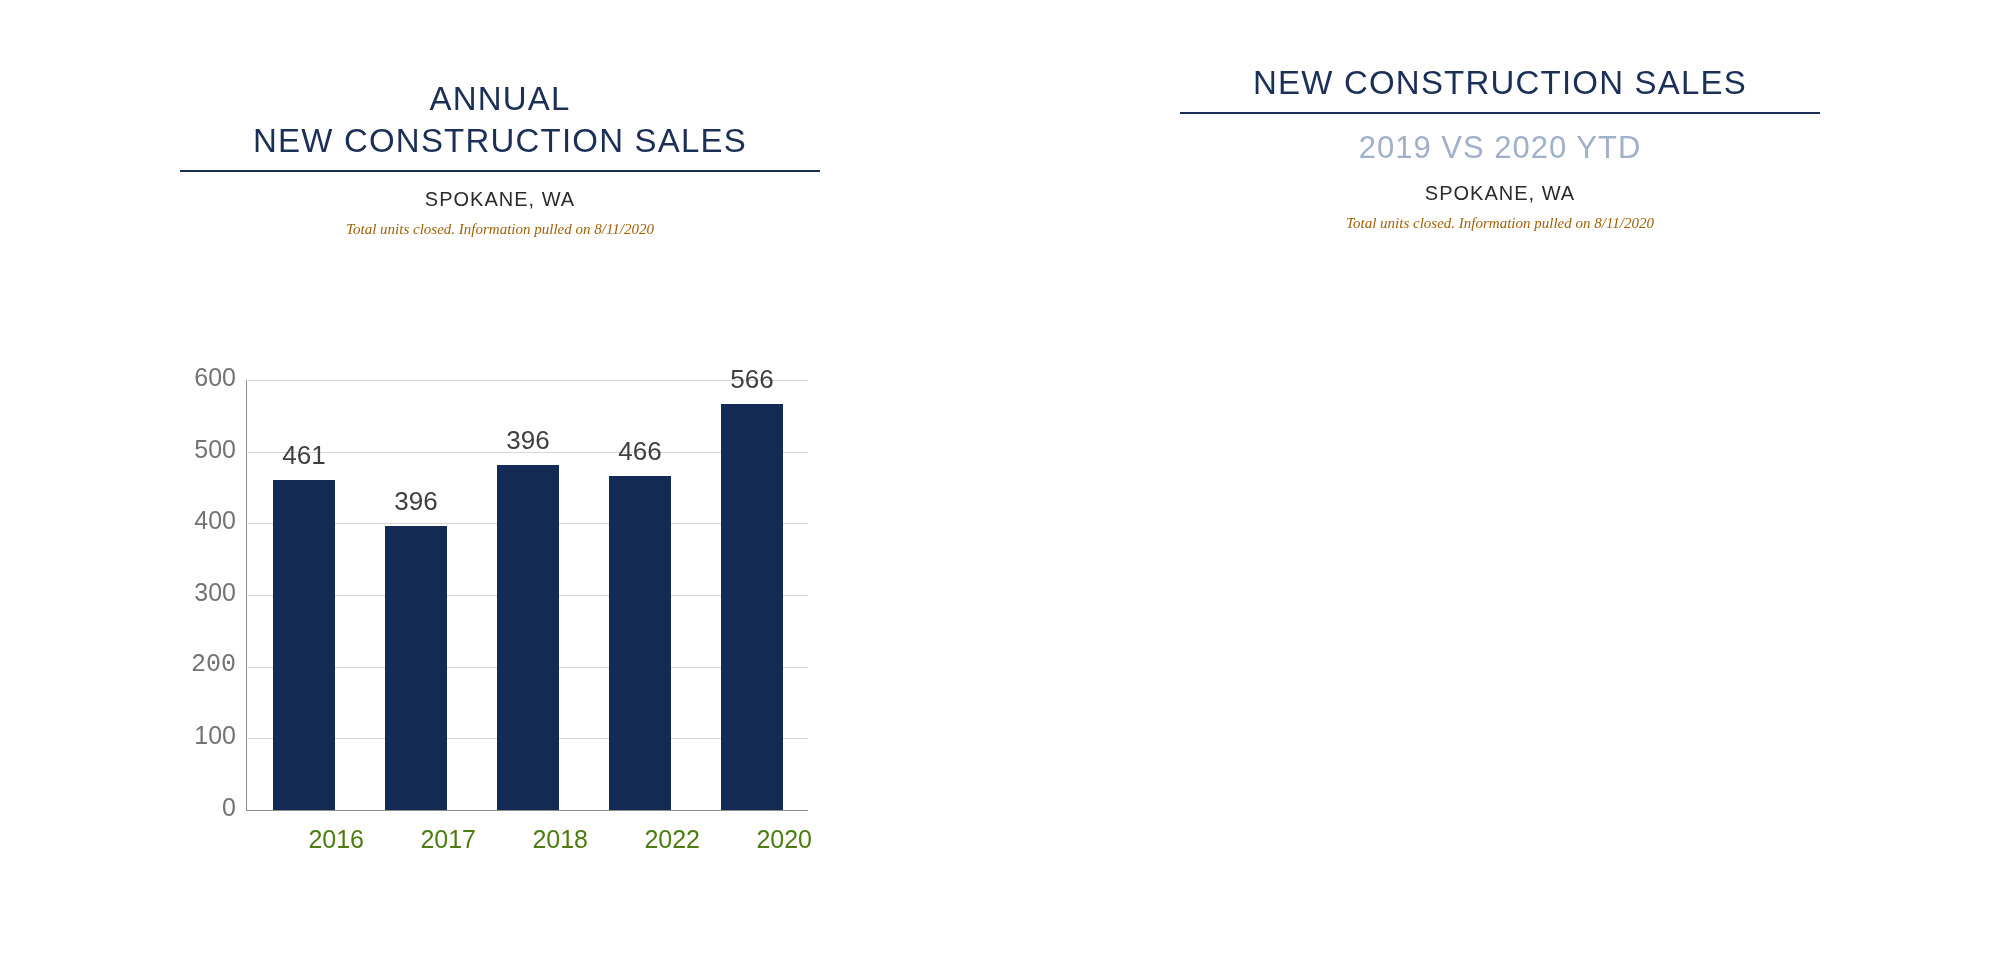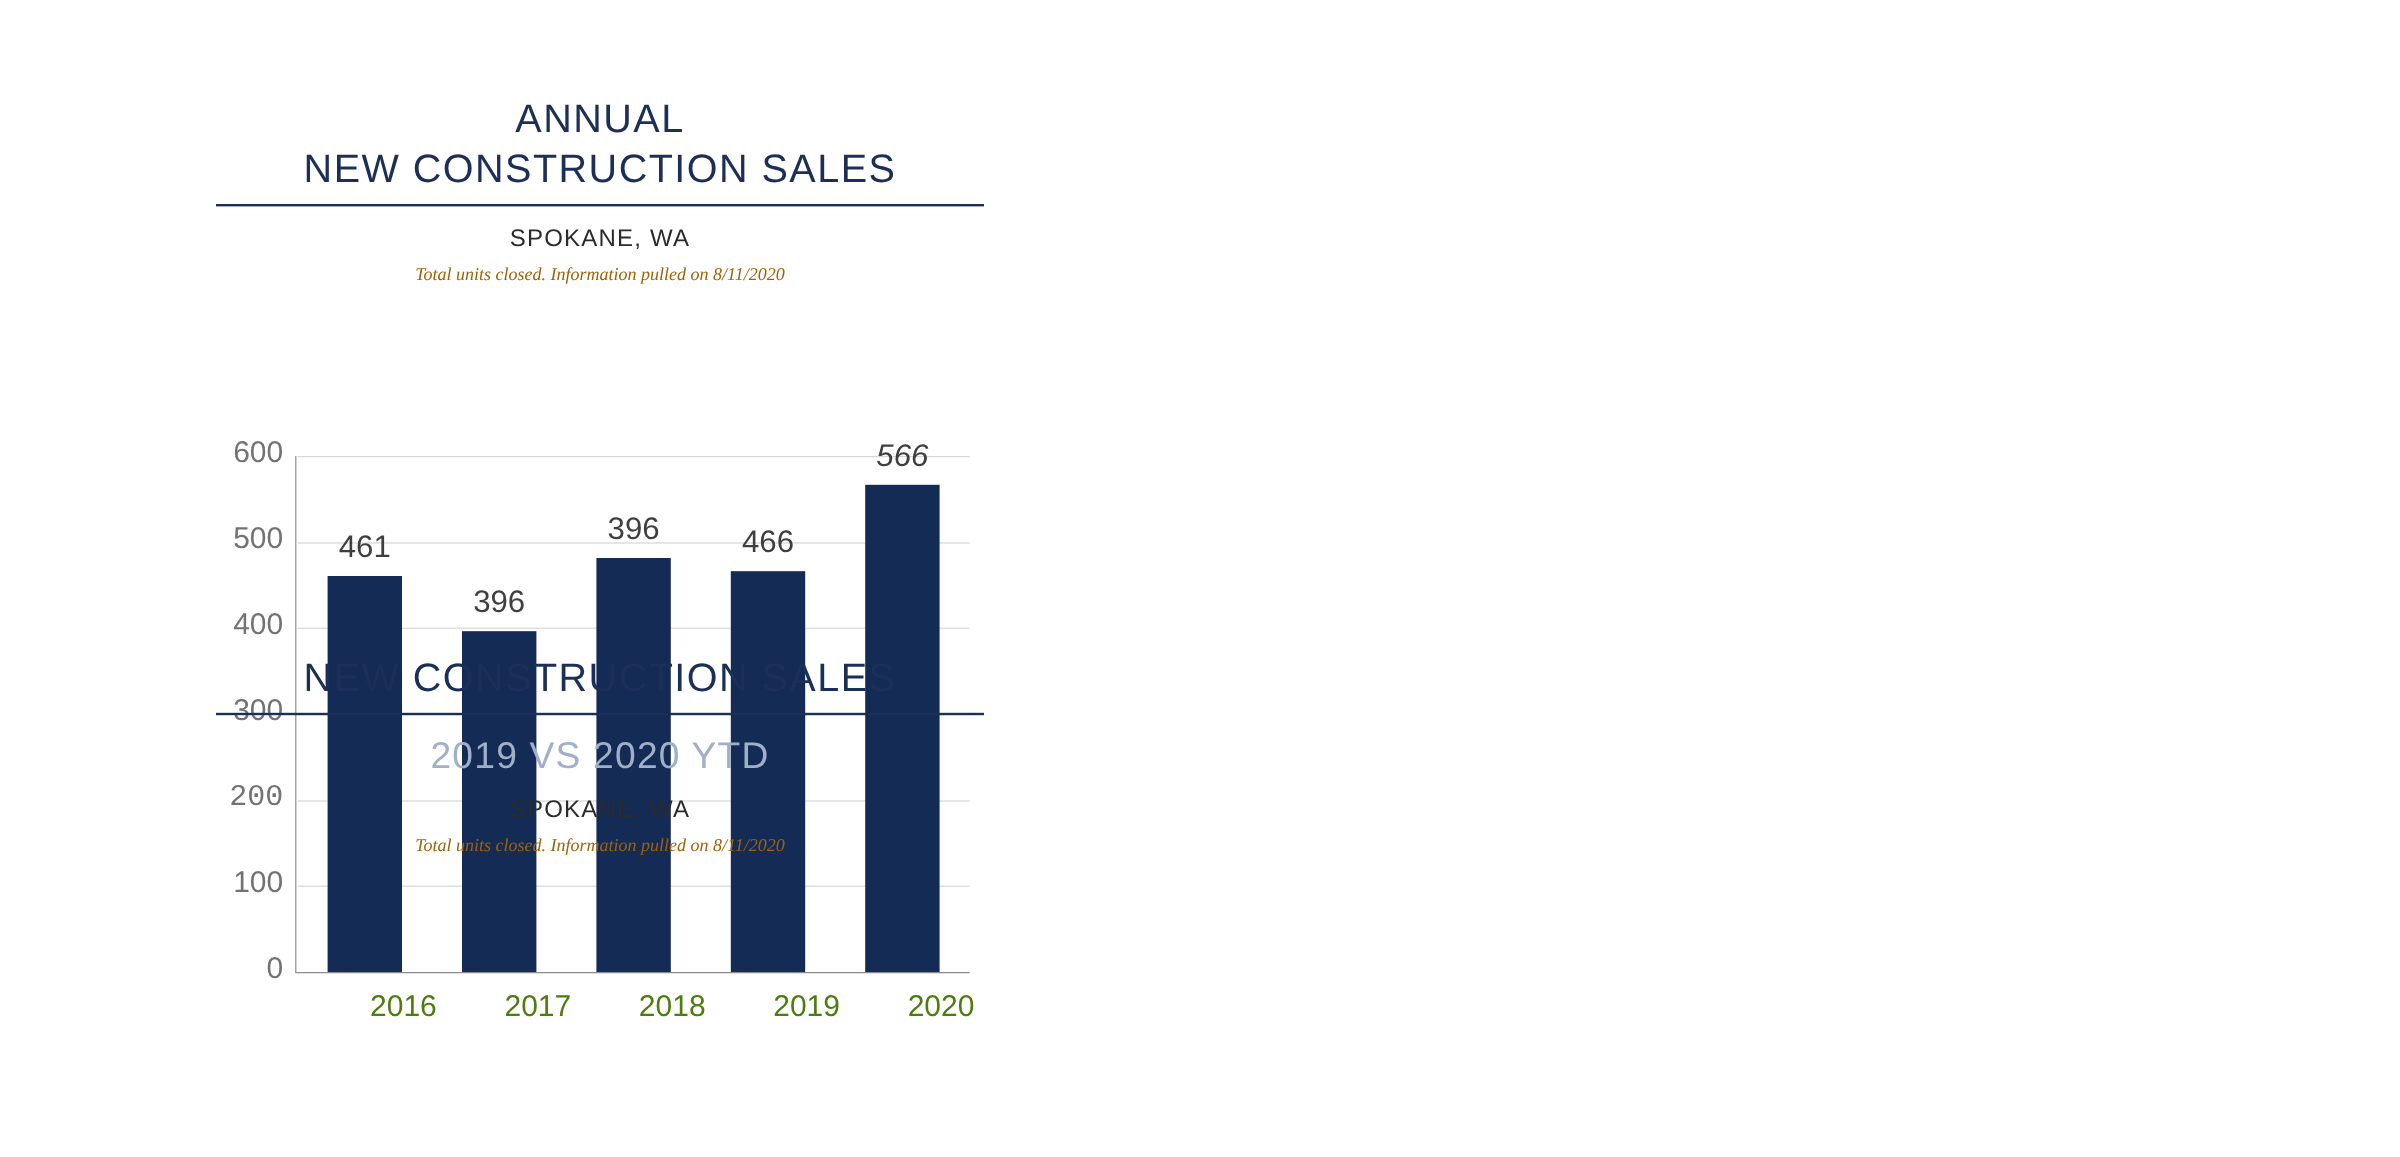--- a/index.html
+++ b/index.html
@@ -12,21 +12,20 @@
     height: 964px;
     font-family: "Liberation Sans", sans-serif;
     color: #1a2a4a;
     overflow: hidden;
   }
   .page {
     position: relative;
     width: 2000px;
     height: 964px;
     display: flex;
-    flex-direction: column;
   }
   .panel {
     position: relative;
     height: 964px;
   }
   .panel-left  { width: 1000px; }
   .panel-right { width: 1000px; }
 
   
   .heading-block {
@@ -168,22 +167,22 @@
           <div class="axis-label" style="left: 14px; top: 3px; width: 72px;">600</div>
           <div class="axis-line-v" style="left: 96px; top: 20px; height: 430px;"></div>
           <div class="axis-line-h" style="left: 96px; top: 450px; width: 562px;"></div>
           <div class="bar-value" style="left: 104px; top: 79.6167px; width: 100px;">461</div>
           <div class="cat-label" style="left: 94px; top: 464px; width: 120px;">2016</div>
           <div class="bar-value" style="left: 216px; top: 126.2px; width: 100px;">396</div>
           <div class="cat-label" style="left: 206px; top: 464px; width: 120px;">2017</div>
           <div class="bar-value" style="left: 328px; top: 64.5667px; width: 100px;">396</div>
           <div class="cat-label" style="left: 318px; top: 464px; width: 120px;">2018</div>
           <div class="bar-value" style="left: 440px; top: 76.0333px; width: 100px;">466</div>
-          <div class="cat-label" style="left: 430px; top: 464px; width: 120px;">2019</div>
-          <div class="bar-value" style="left: 552px; top: 4.36667px; width: 100px; font-style: italic;">566</div>
+          <div class="cat-label" style="left: 430px; top: 464px; width: 120px;">2022</div>
+          <div class="bar-value" style="left: 552px; top: 4.36667px; width: 100px;">566</div>
           <div class="cat-label" style="left: 542px; top: 464px; width: 120px;">2020</div>
         </div>
     </div>
   </div>
 
   <div class="panel panel-right">
 
     <div class="heading-block" style="position:absolute;left:60px;top:62px;width:880px;">
       <div class="title-main">NEW CONSTRUCTION SALES</div>
       <div class="title-rule" style="width:640px;"></div>

